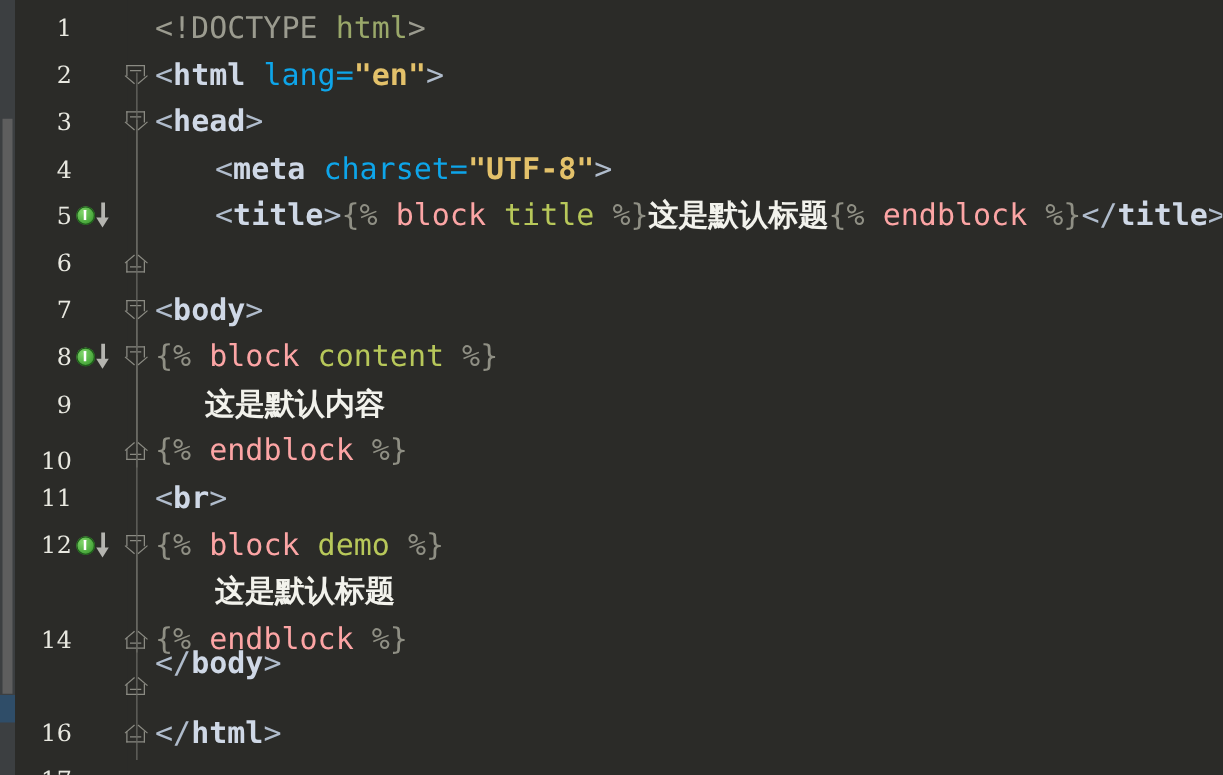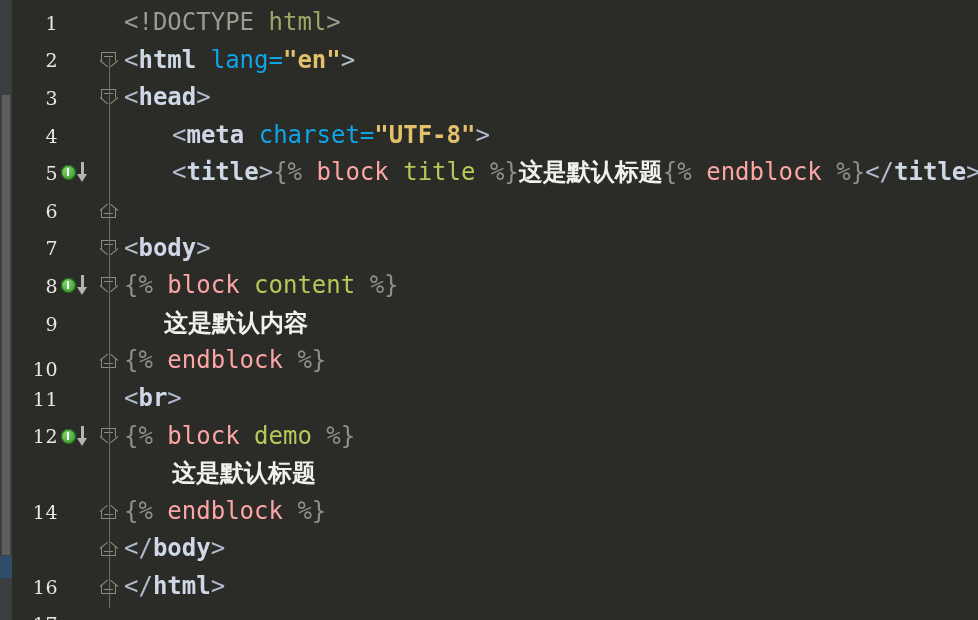--- a/index.html
+++ b/index.html
@@ -379,18 +379,18 @@
       <div class="code-line" style="top: 116.8px; left: 48px;"><span class="t-angle">&lt;</span><span class="t-tagname">meta</span><span class="t-punct"> </span><span class="t-attr">charset</span><span class="t-attr">=</span><span class="t-string">"UTF-8"</span><span class="t-angle">&gt;</span></div>
       <div class="code-line" style="top: 154.4px; left: 48px;"><span class="t-angle">&lt;</span><span class="t-tagname">title</span><span class="t-angle">&gt;</span><span class="t-delim">{%</span><span class="t-kw"> block </span><span class="t-ident">title</span><span class="t-delim"> %}</span><span class="t-text">这是默认标题</span><span class="t-delim">{%</span><span class="t-kw"> endblock </span><span class="t-delim">%}</span><span class="t-angle">&lt;/</span><span class="t-tagname">title</span><span class="t-angle">&gt;</span></div>
       <div class="code-line" style="top: 229.6px; left: 0px;"><span class="t-angle">&lt;</span><span class="t-tagname">body</span><span class="t-angle">&gt;</span></div>
       <div class="code-line" style="top: 267.2px; left: 0px;"><span class="t-delim">{%</span><span class="t-kw"> block </span><span class="t-ident">content</span><span class="t-delim"> %}</span></div>
       <div class="code-line" style="top: 304.8px; left: 40px; text-align: right;"><span class="t-text">这是默认内容</span></div>
       <div class="code-line" style="top: 342.4px; left: 0px;"><span class="t-delim">{%</span><span class="t-kw"> endblock </span><span class="t-delim">%}</span></div>
       <div class="code-line" style="top: 380px; left: 0px;"><span class="t-angle">&lt;</span><span class="t-tagname">br</span><span class="t-angle">&gt;</span></div>
       <div class="code-line" style="top: 417.6px; left: 0px; text-align: right;"><span class="t-delim">{%</span><span class="t-kw"> block </span><span class="t-ident">demo</span><span class="t-delim"> %}</span></div>
       <div class="code-line" style="top: 455.2px; left: 48px;"><span class="t-text">这是默认标题</span></div>
       <div class="code-line" style="top: 492.8px; left: 0px;"><span class="t-delim">{%</span><span class="t-kw"> endblock </span><span class="t-delim">%}</span></div>
-      <div class="code-line" style="top: 530px; left: 0px; text-align: right;"><span class="t-angle">&lt;/</span><span class="t-tagname">body</span><span class="t-angle">&gt;</span></div>
+      <div class="code-line" style="top: 512px; left: 0px; text-align: right;"><span class="t-angle">&lt;/</span><span class="t-tagname">body</span><span class="t-angle">&gt;</span></div>
       <div class="code-line" style="top: 568px; left: 0px;"><span class="t-angle">&lt;/</span><span class="t-tagname">html</span><span class="t-angle">&gt;</span></div>
       <div class="code-line" style="top: 605.6px; left: 0px;"></div>
     </div>
 
 </div>
 
 </body></html>

